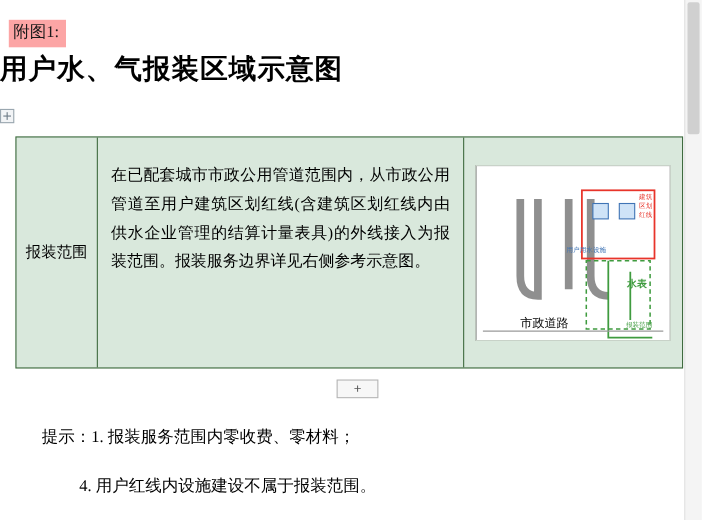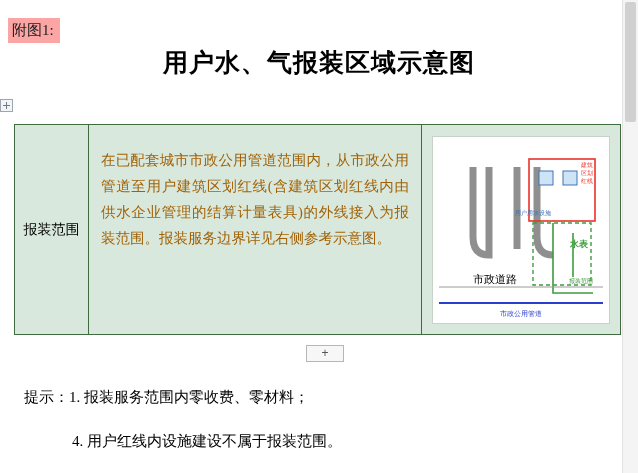--- a/index.html
+++ b/index.html
@@ -28,21 +28,20 @@
     font-family: "Liberation Serif", serif;
     white-space: nowrap;
   }
 
   
   .doc-title {
     position: absolute;
     left: 0;
     top: 46px;
     width: 638px;
-    text-align: center;
     font-family: "Liberation Serif", serif;
     font-weight: bold;
     font-size: 25px;
     letter-spacing: 1px;
     color: #000;
   }
 
   
   .margin-handle {
     position: absolute;
@@ -94,35 +93,35 @@
     color: #000;
     text-align: center;
   }
   .cell-text {
     width: 333px;
     border-right: 1px solid #3f6b3f;
     padding: 22px 12px 18px 12px;
     font-family: "Liberation Serif", serif;
     font-size: 14.5px;
     line-height: 26px;
-    color: #a16207;
+    color: #000000;
     text-align: justify;
   }
   .cell-figure {
     flex: 1;
     display: flex;
     align-items: center;
     justify-content: center;
   }
 
   
   .figure-box {
     position: relative;
     width: 178px;
-    height: 188px;
+    height: 160px;
     background: #737373;
     border: 1px solid #c8d2c8;
     box-sizing: border-box;
     overflow: hidden;
   }
   .fig-svg { display:block; }
 
   
   .add-row-btn {
     position: absolute;
@@ -141,21 +140,21 @@
   }
 
   
   .note {
     position: absolute;
     font-family: "Liberation Serif", serif;
     font-size: 15px;
     color: #000;
     white-space: nowrap;
   }
-  .note-1 { left: 24px; top: 388px; }
+  .note-1 { left: 38px; top: 388px; }
   .note-2 { left: 72px; top: 432px; }
 
   
   .scroll-col {
     position: absolute;
     right: 0;
     top: 0;
     width: 16px;
     height: 473px;
     background: #f4f4f4;

